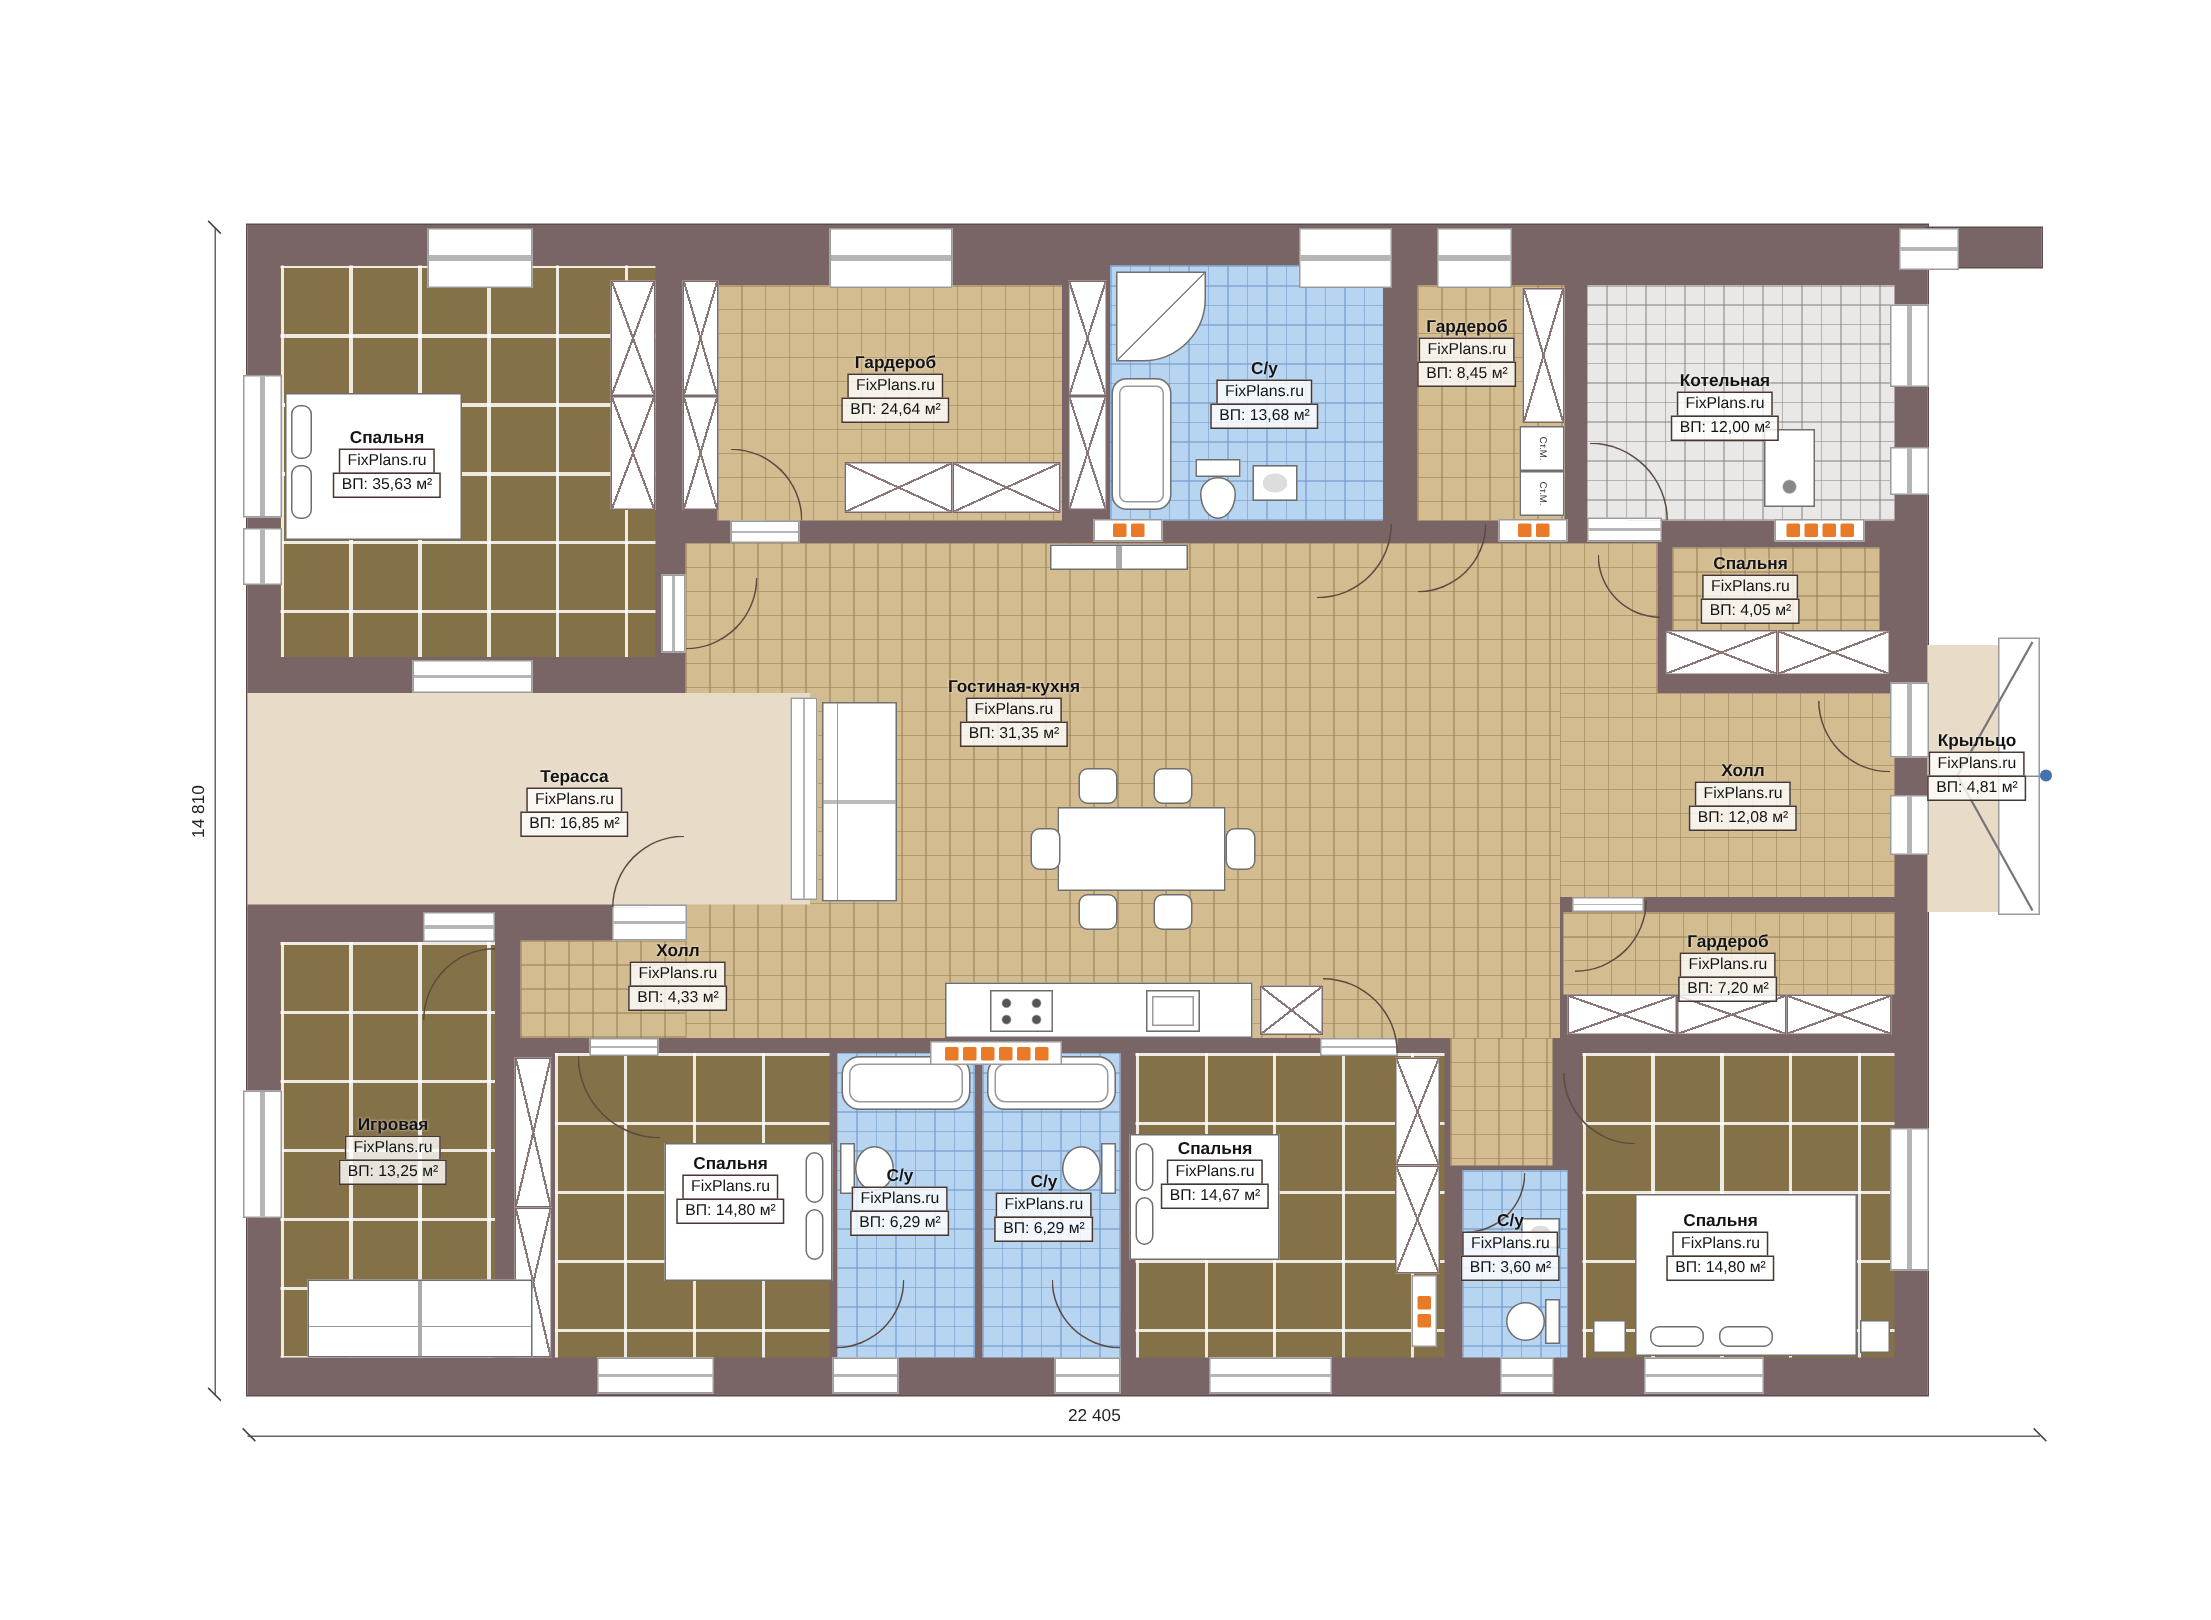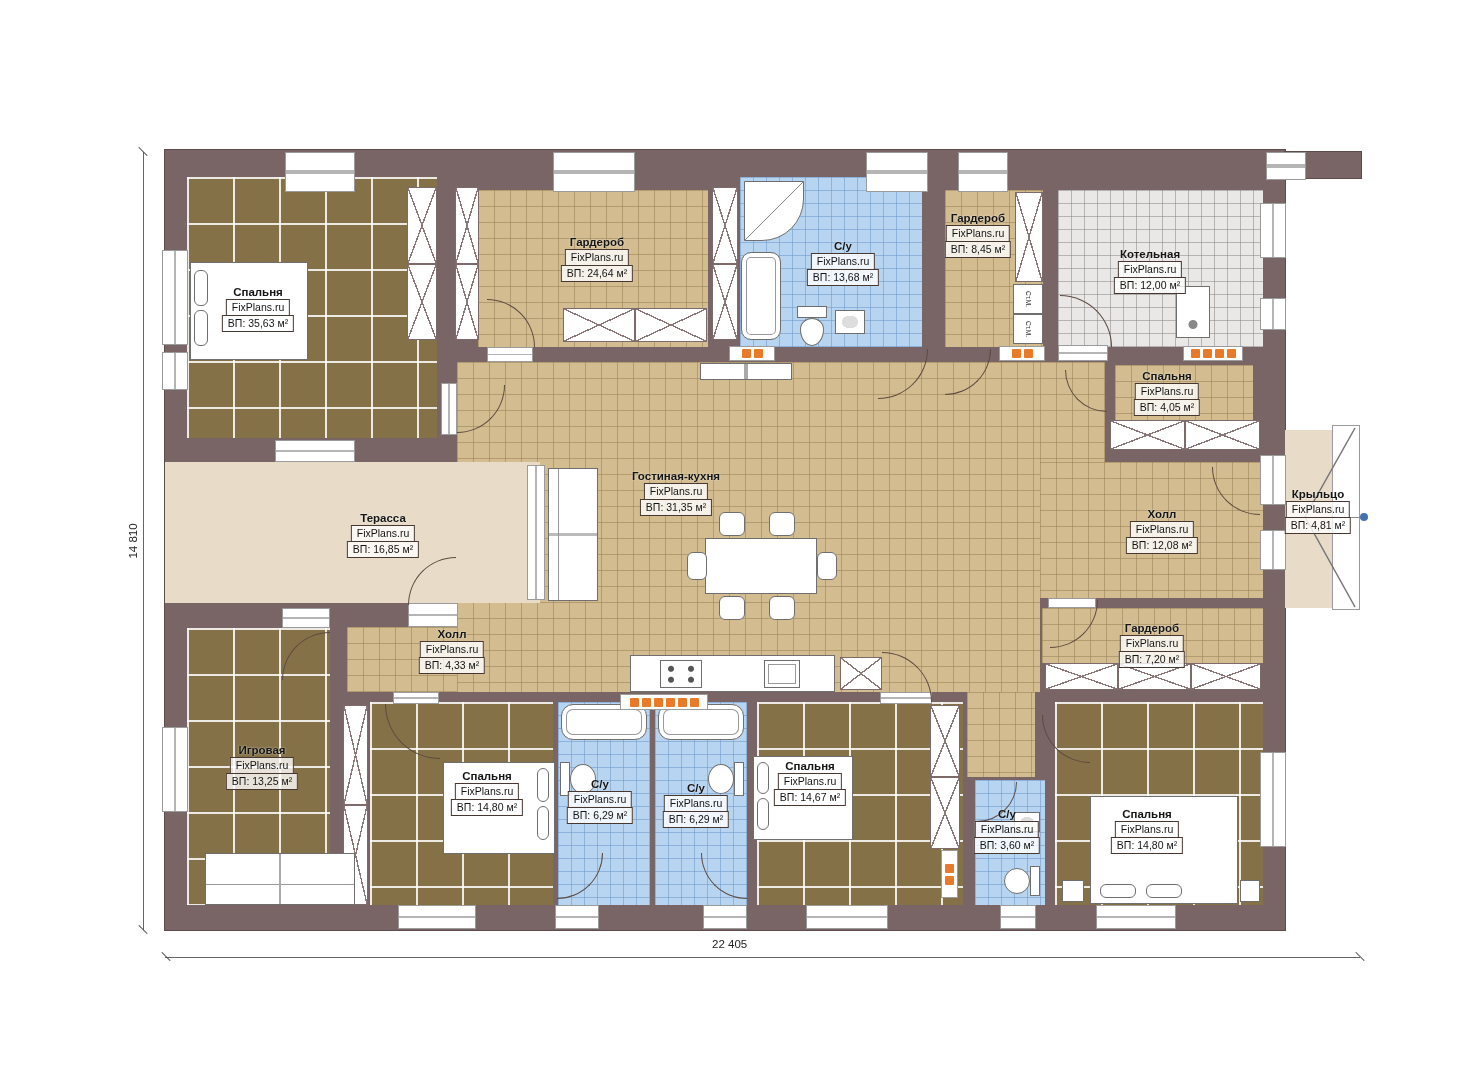--- a/index.html
+++ b/index.html
@@ -270,21 +270,21 @@
   <div class="abs rlabel" style="left:1150px;top:248px;">
     <div class="rname">Котельная</div>
     <div class="rbox">FixPlans.ru</div>
     <div class="rbox">ВП: 12,00 м²</div>
   </div>
   <div class="abs rlabel" style="left:1167px;top:370px;">
     <div class="rname">Спальня</div>
     <div class="rbox">FixPlans.ru</div>
     <div class="rbox">ВП: 4,05 м²</div>
   </div>
-  <div class="abs rlabel" style="left:676px;top:470px;">
+  <div class="abs rlabel" style="left:676px;top:452px;">
     <div class="rname">Гостиная-кухня</div>
     <div class="rbox">FixPlans.ru</div>
     <div class="rbox">ВП: 31,35 м²</div>
   </div>
   <div class="abs rlabel" style="left:383px;top:512px;">
     <div class="rname">Терасса</div>
     <div class="rbox">FixPlans.ru</div>
     <div class="rbox">ВП: 16,85 м²</div>
   </div>
   <div class="abs rlabel" style="left:1162px;top:508px;">

